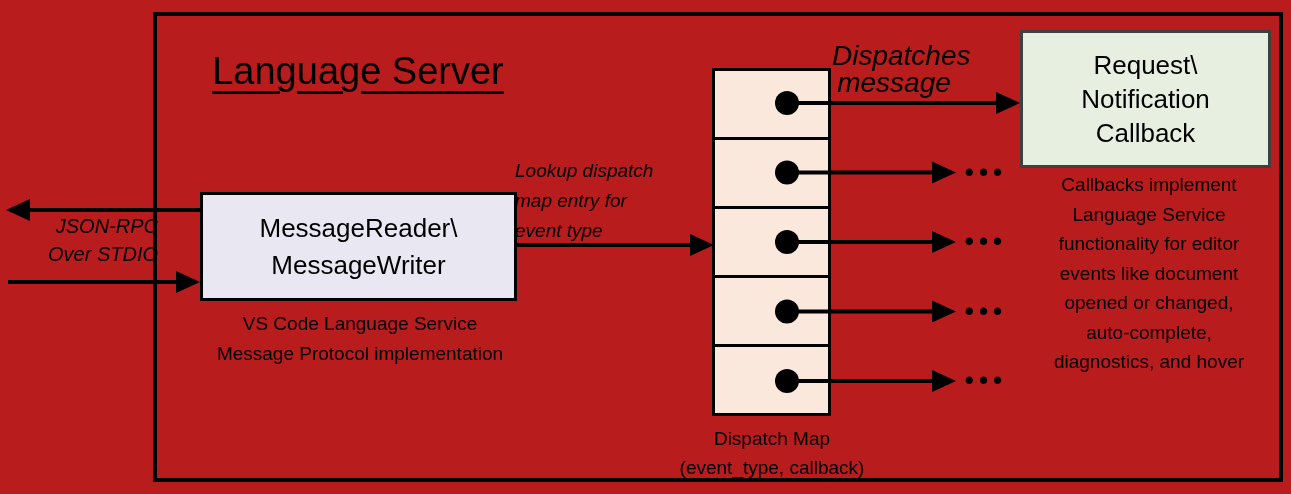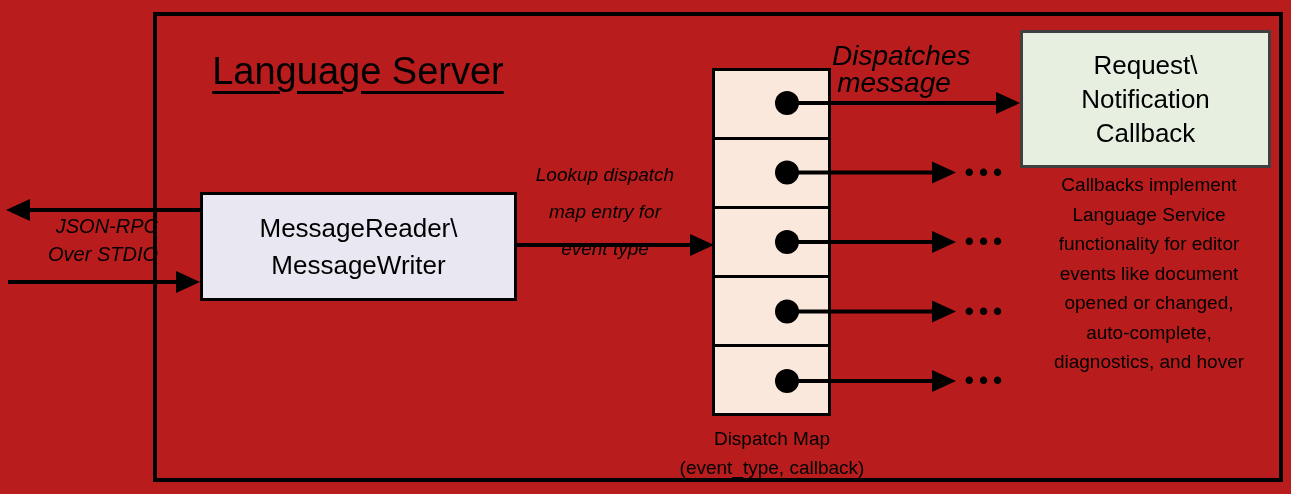--- a/index.html
+++ b/index.html
@@ -36,22 +36,22 @@
     border:3px solid #000;
     display:flex;align-items:center;justify-content:center;
     text-align:center;font-size:26px;line-height:37px;
   }
   .reader-caption{
     left:185px;top:309px;width:350px;
     text-align:center;font-size:19px;line-height:30px;
   }
   .lookup-label{
     left:515px;top:156px;width:180px;
-    text-align:center;font-style:italic;
-    font-size:19px;line-height:37px;
+    font-style:italic;
+    font-size:19px;line-height:30px;
   }
   .dispatch-map{
     left:712px;top:68px;width:119px;height:348px;
     border:3px solid #000;
     display:flex;flex-direction:column;
   }
   .dispatch-cell{flex:1;}
   .dispatch-cell + .dispatch-cell{border-top:3px solid #000;}
   .map-caption{
     left:652px;top:424px;width:240px;
@@ -93,20 +93,22 @@
   <div class="abs title">Language Server</div>
 
   <div class="abs io-label ml">JSON-RPC
 Over STDIO</div>
 
   <div class="abs reader-box" style="background-color: rgb(233, 232, 242); text-align: center;">
     <span class="ml">MessageReader\
 MessageWriter</span>
   </div>
 
+  <div class="abs reader-caption ml">VS Code Language Service
+Message Protocol implementation</div>
 
   <div class="abs lookup-label ml">Lookup dispatch
 map entry for
 event type</div>
 
   <div class="abs dispatch-map">
     <div class="dispatch-cell" style="background-color: rgb(251, 232, 220);"></div>
     <div class="dispatch-cell" style="background-color: rgb(251, 232, 220);"></div>
     <div class="dispatch-cell" style="background-color: rgb(251, 232, 220);"></div>
     <div class="dispatch-cell" style="background-color: rgb(251, 232, 220);"></div>

